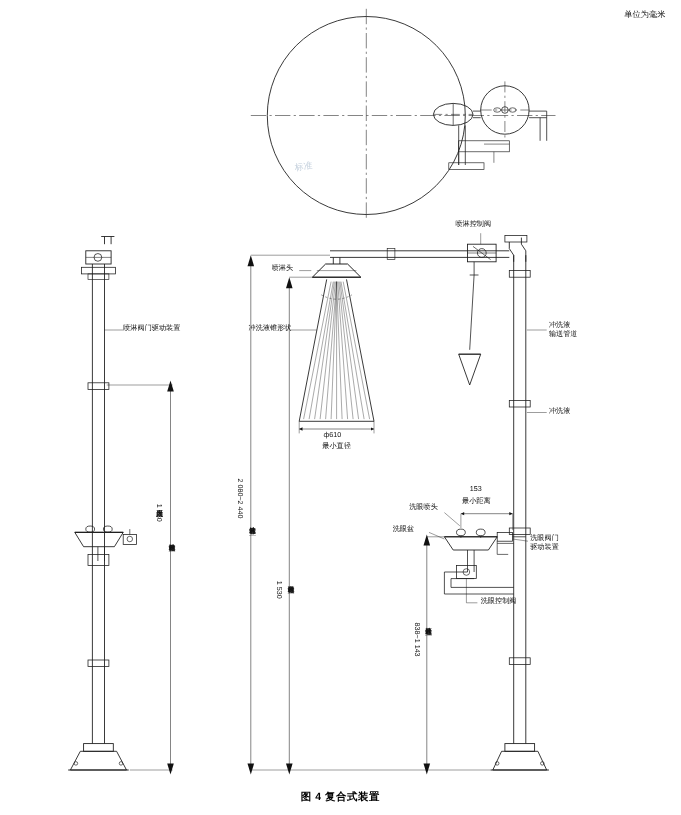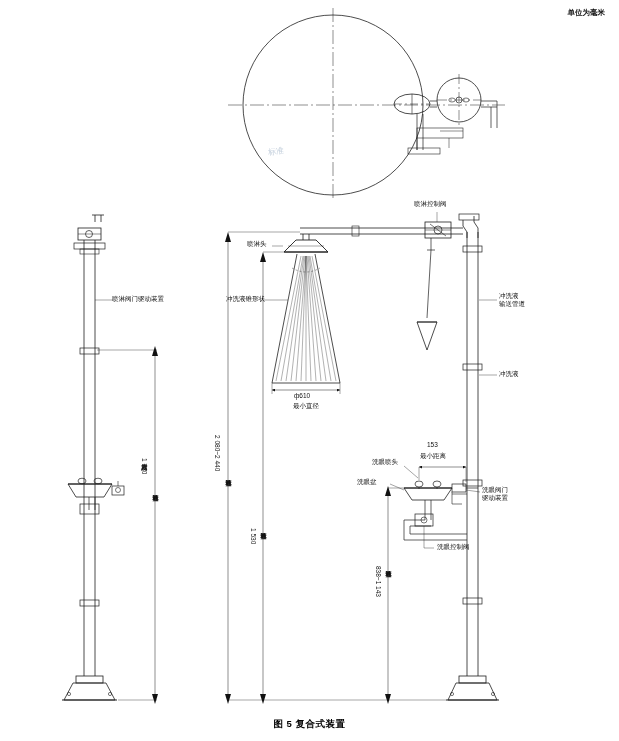--- a/index.html
+++ b/index.html
@@ -57,21 +57,21 @@
     color: #b9c7d6;
     opacity: 0.85;
     transform: rotate(-8deg);
   }
 </style>
 </head>
 <body>
 
 <div id="page">
 
-  <div class="lbl unit" style="right:14px; top:8px;font-weight:bold;">单位为毫米</div>
+  <div class="lbl unit" style="right:14px; top:8px;">单位为毫米</div>
 
   <svg width="619" height="741" viewBox="0 0 619 741">
     <defs>
       <marker id="arrH" markerWidth="7" markerHeight="7" refX="6" refY="3" orient="auto">
         <path d="M0,0 L6,3 L0,6 z" fill="#111"></path>
       </marker>
       <marker id="arrHs" markerWidth="7" markerHeight="7" refX="0" refY="3" orient="auto">
         <path d="M6,0 L0,3 L6,6 z" fill="#111"></path>
       </marker>
       <pattern id="hatch" width="4" height="4" patternTransform="rotate(45)" patternUnits="userSpaceOnUse">
@@ -320,15 +320,15 @@
 
   <div class="lbl vert" style="left:213px; top:435px;">2 080~2 440</div>
   <div class="lbl vert small" style="left:224px; top:475px;">从站立者地面计算</div>
 
   <div class="lbl vert" style="left:249px; top:528px;">1 530</div>
   <div class="lbl vert small" style="left:259px; top:528px;">从站立者地面计算</div>
 
   <div class="lbl vert" style="left:374px; top:566px;">838~1 143</div>
   <div class="lbl vert small" style="left:384px; top:566px;">从站立者地面计算</div>
 
-  <div class="caption" style="top:718px;">图 5   复合式装置</div>
+  <div class="caption" style="top:718px;">图 4   复合式装置</div>
 
 </div>
 
 </body></html>

